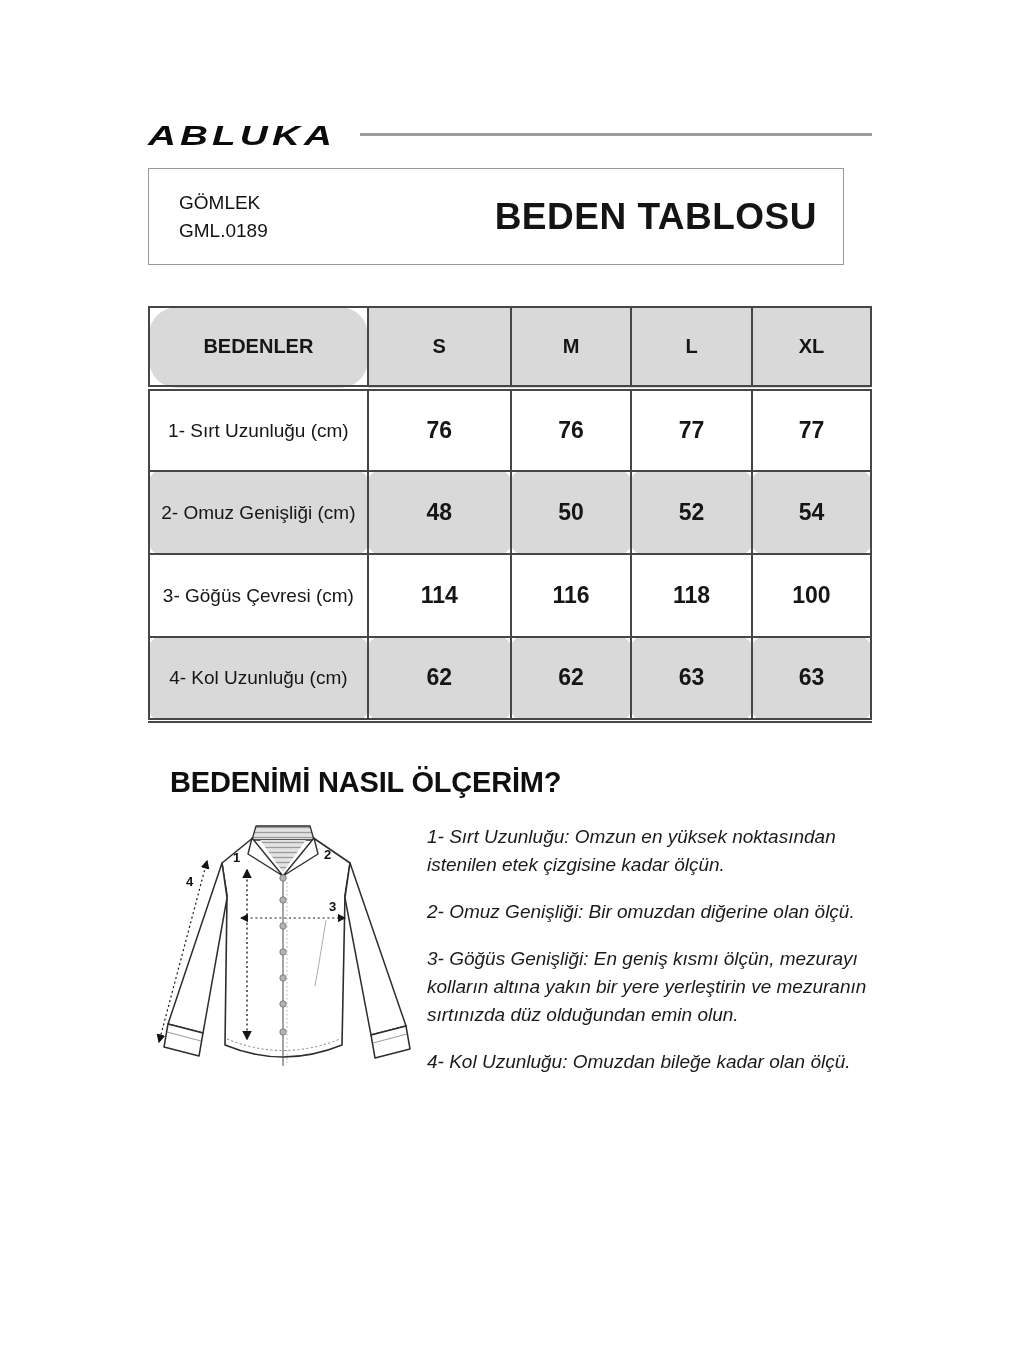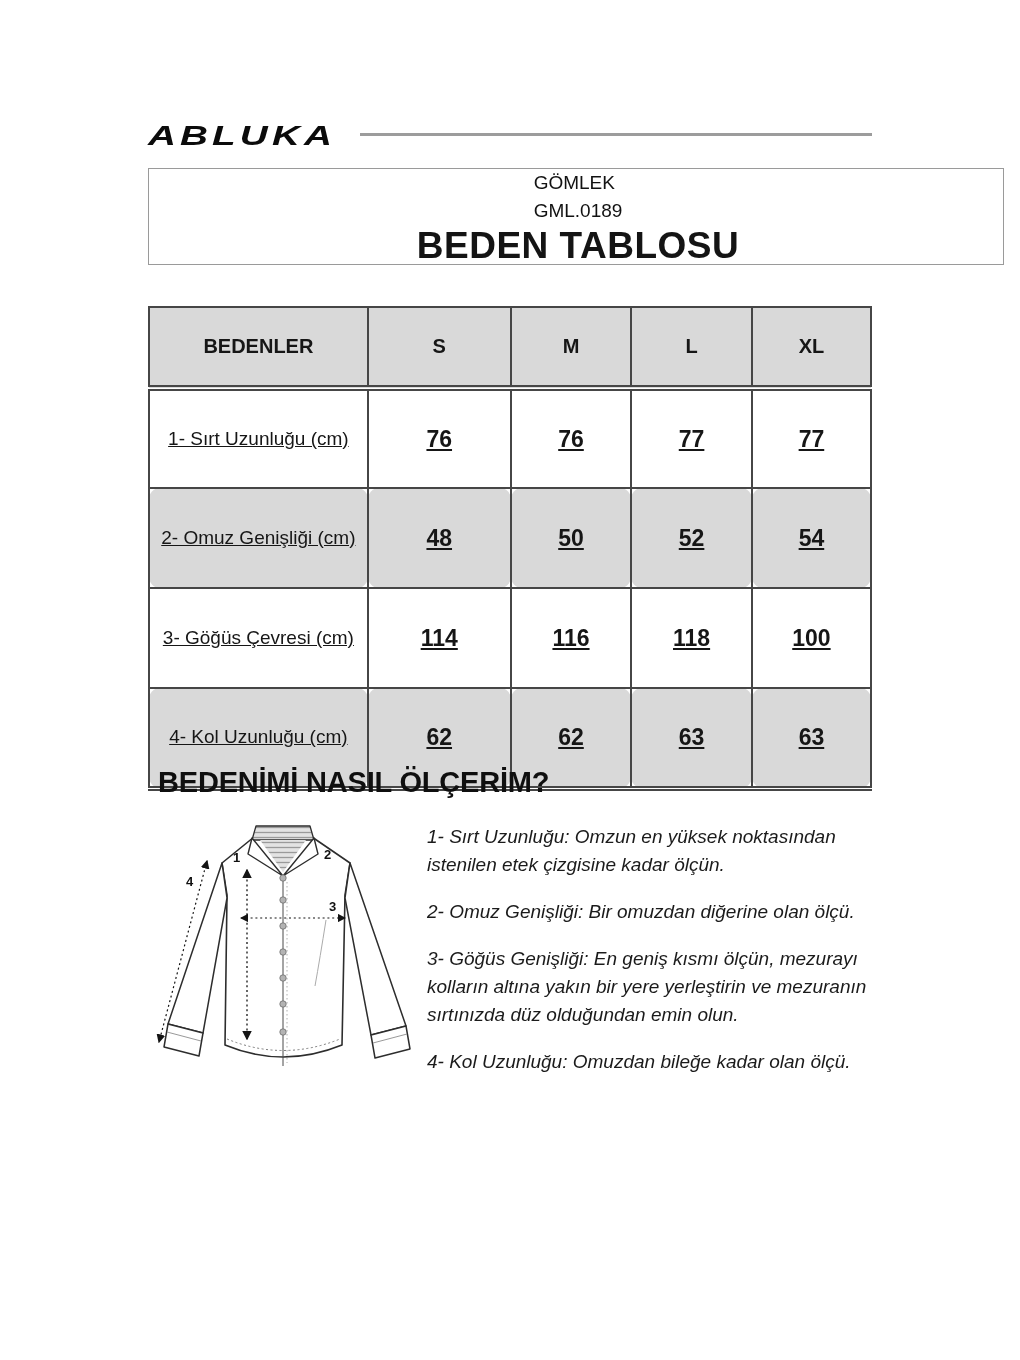--- a/index.html
+++ b/index.html
@@ -15,40 +15,40 @@
   body{font-family:"Liberation Sans",sans-serif;color:var(--text);}
   .page{position:relative;width:1020px;height:1360px;background:var(--page-bg);overflow:hidden;}
 
   
   .logo-row{position:absolute;left:148px;top:120px;width:724px;height:30px;display:flex;align-items:flex-end;}
   .logo{font-size:28px;font-weight:900;font-style:italic;letter-spacing:3px;color:#0b0b0b;
         transform:scaleX(1.38);transform-origin:left center;white-space:nowrap;line-height:1;}
   .logo-rule{position:absolute;left:212px;right:0;top:13px;height:3px;background:var(--rule);}
 
   
-  .header-box{position:absolute;left:148px;top:168px;width:856px;height:97px;border:1px solid var(--box-border);
-              display:flex;align-items:center;justify-content:space-between;padding:0 26px 0 30px;background:#fff;flex-direction:column;}
+  .header-box{position:absolute;left:148px;top:168px;width:696px;height:97px;border:1px solid var(--box-border);
+              display:flex;align-items:center;justify-content:space-between;padding:0 26px 0 30px;background:#fff;}
   .product-info{font-size:19px;line-height:28px;color:#121212;}
   .page-title{font-size:37px;font-weight:700;letter-spacing:.5px;color:#141414;white-space:nowrap;}
 
   
   .size-table{position:absolute;left:148px;top:306px;width:724px;border-collapse:collapse;
               border:2px solid var(--table-border);table-layout:fixed;}
   .size-table th,.size-table td{border:2px solid var(--table-border);text-align:center;vertical-align:middle;}
   .size-table th{height:81px;font-size:20px;font-weight:700;background:var(--table-header-bg);
                  border-bottom:6px double var(--table-border);}
-  .size-table td{height:100px;text-decoration:underline;}
+  .size-table td{height:83px;}
   .size-table td.row-label{font-size:19px;font-weight:400;}
   .size-table td.size-value{font-size:23px;font-weight:700;margin-left:38px;}
   .size-table tr.shade td{background:var(--table-header-bg);border-radius:11px;}
   .size-table tbody tr:last-child td{border-bottom:5px double var(--table-border);}
-  .col-label{width:30.3%;} .col-s{width:19.8%;} .col-m{width:16.7%;} .col-l{width:16.7%;} .col-xl{width:16.5%;}
+  .col-label{width:30.3%;border-radius:28px;} .col-s{width:19.8%;} .col-m{width:16.7%;} .col-l{width:16.7%;} .col-xl{width:16.5%;}
 
   
-  .howto-heading{position:absolute;left:158px;top:766px;font-size:29px;font-weight:800;letter-spacing:-.2px;color:#0f0f0f;white-space:nowrap;}
+  .howto-heading{position:absolute;left:170px;top:766px;font-size:29px;font-weight:800;letter-spacing:-.2px;color:#0f0f0f;white-space:nowrap;}
 
   .diagram{position:absolute;left:150px;top:820px;width:290px;height:260px;}
 
   .instructions{position:absolute;left:427px;top:823px;width:455px;font-size:19px;line-height:28px;color:#1b1b1b;}
   .instructions p{margin:0 0 19px 0;white-space:pre-line;font-style:italic;}
 </style>
 </head>
 <body>
 
 <div class="page">

